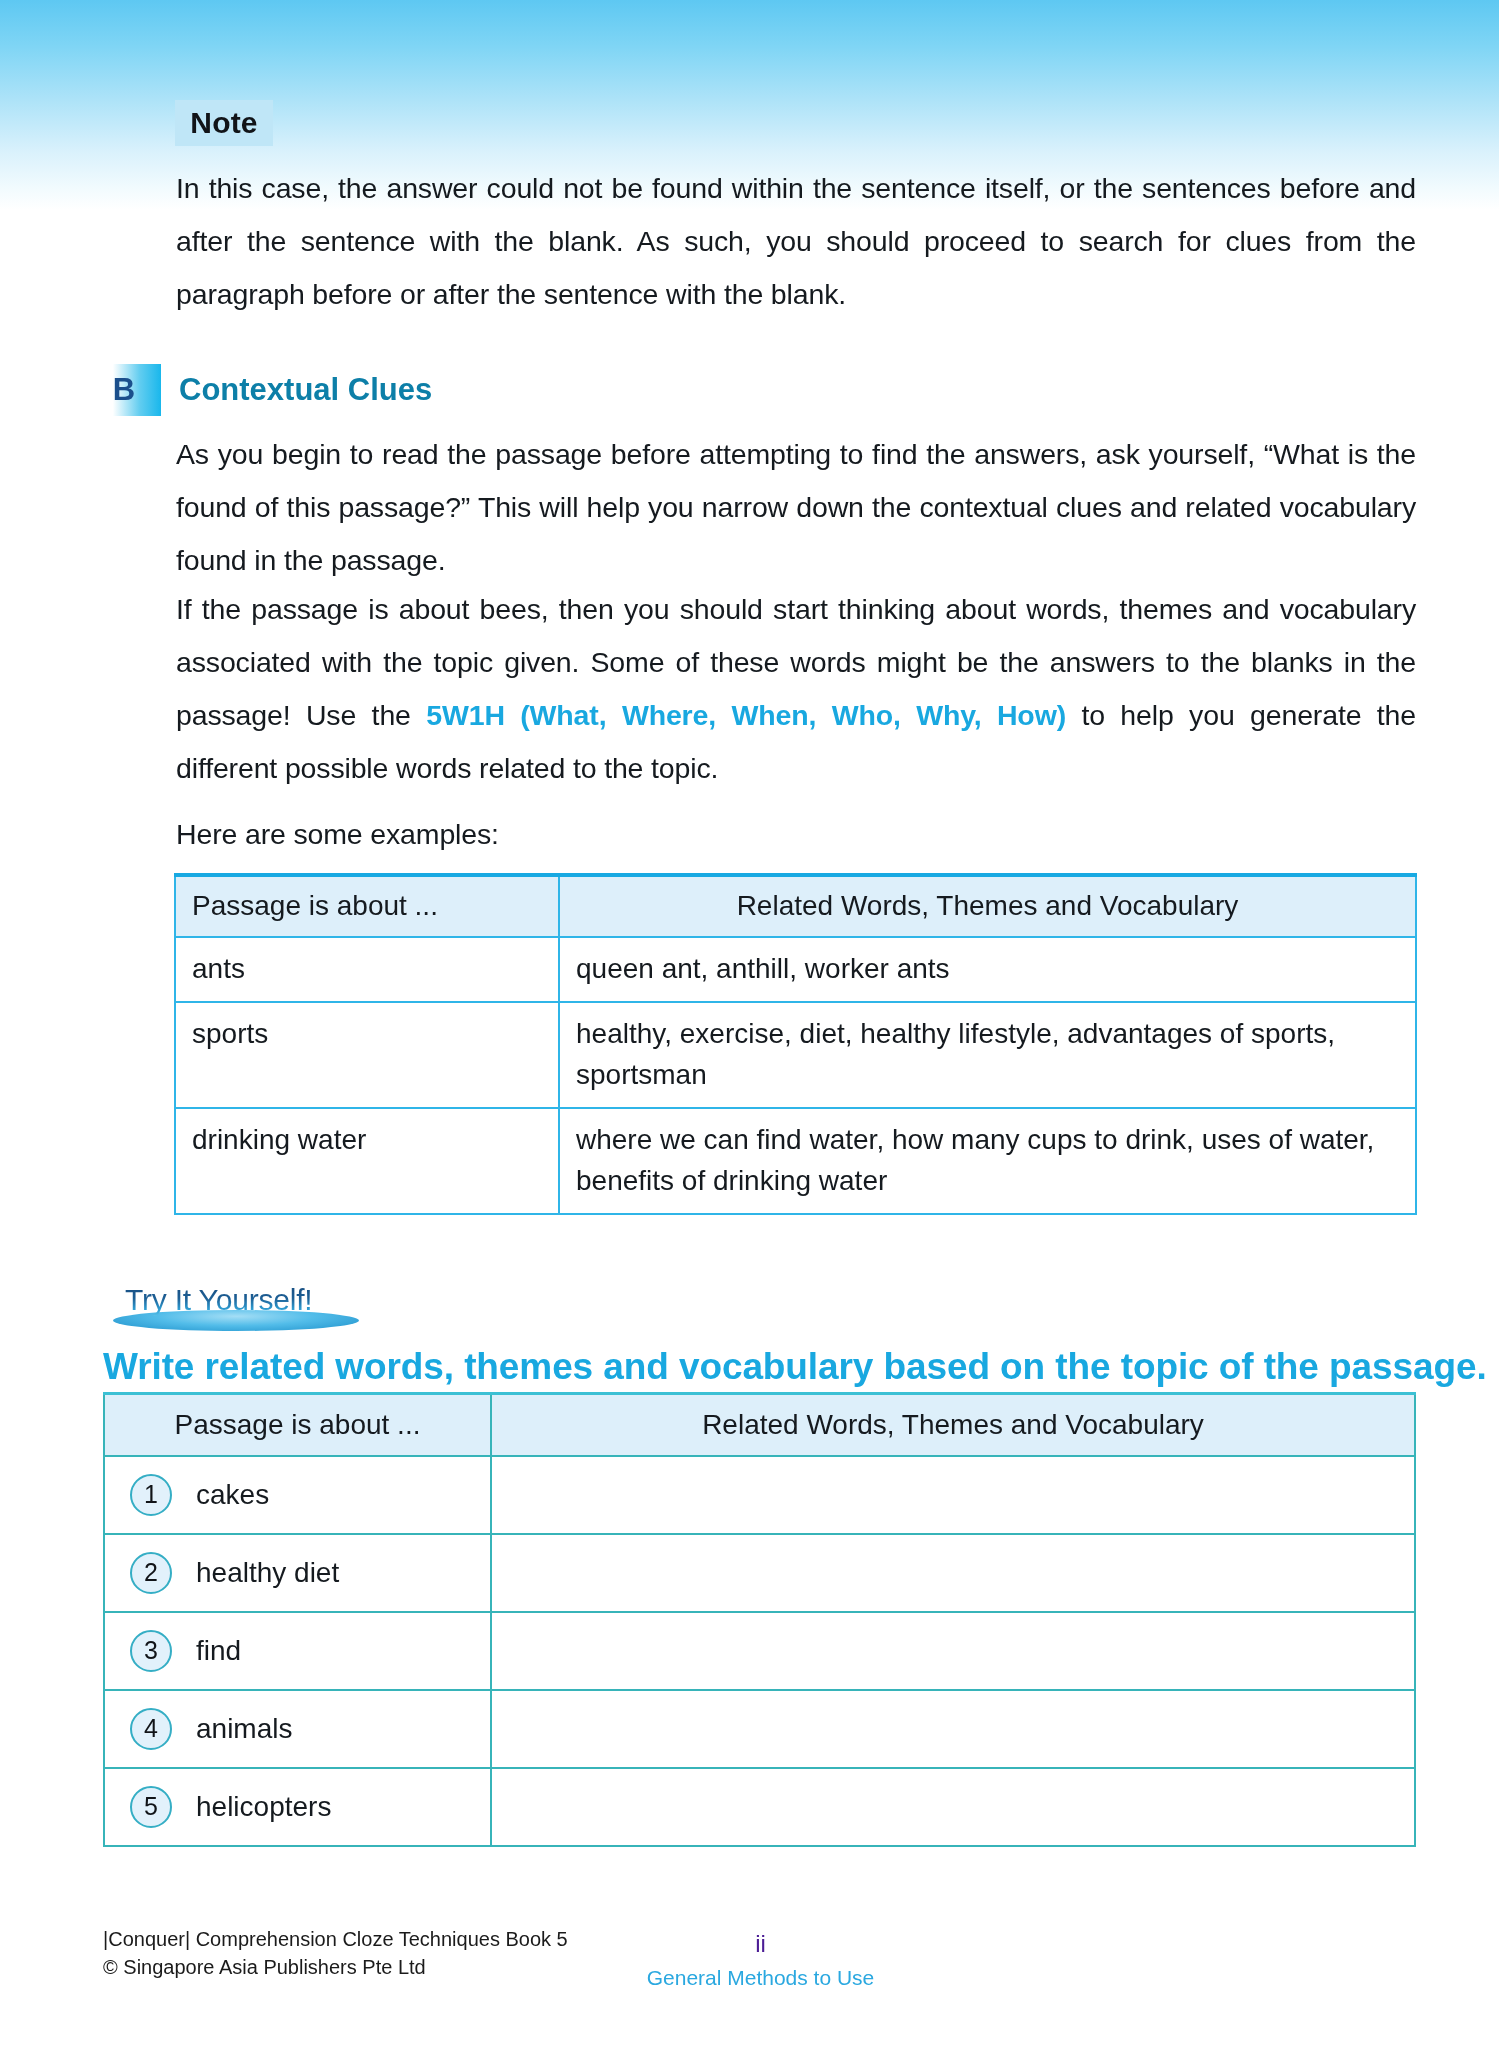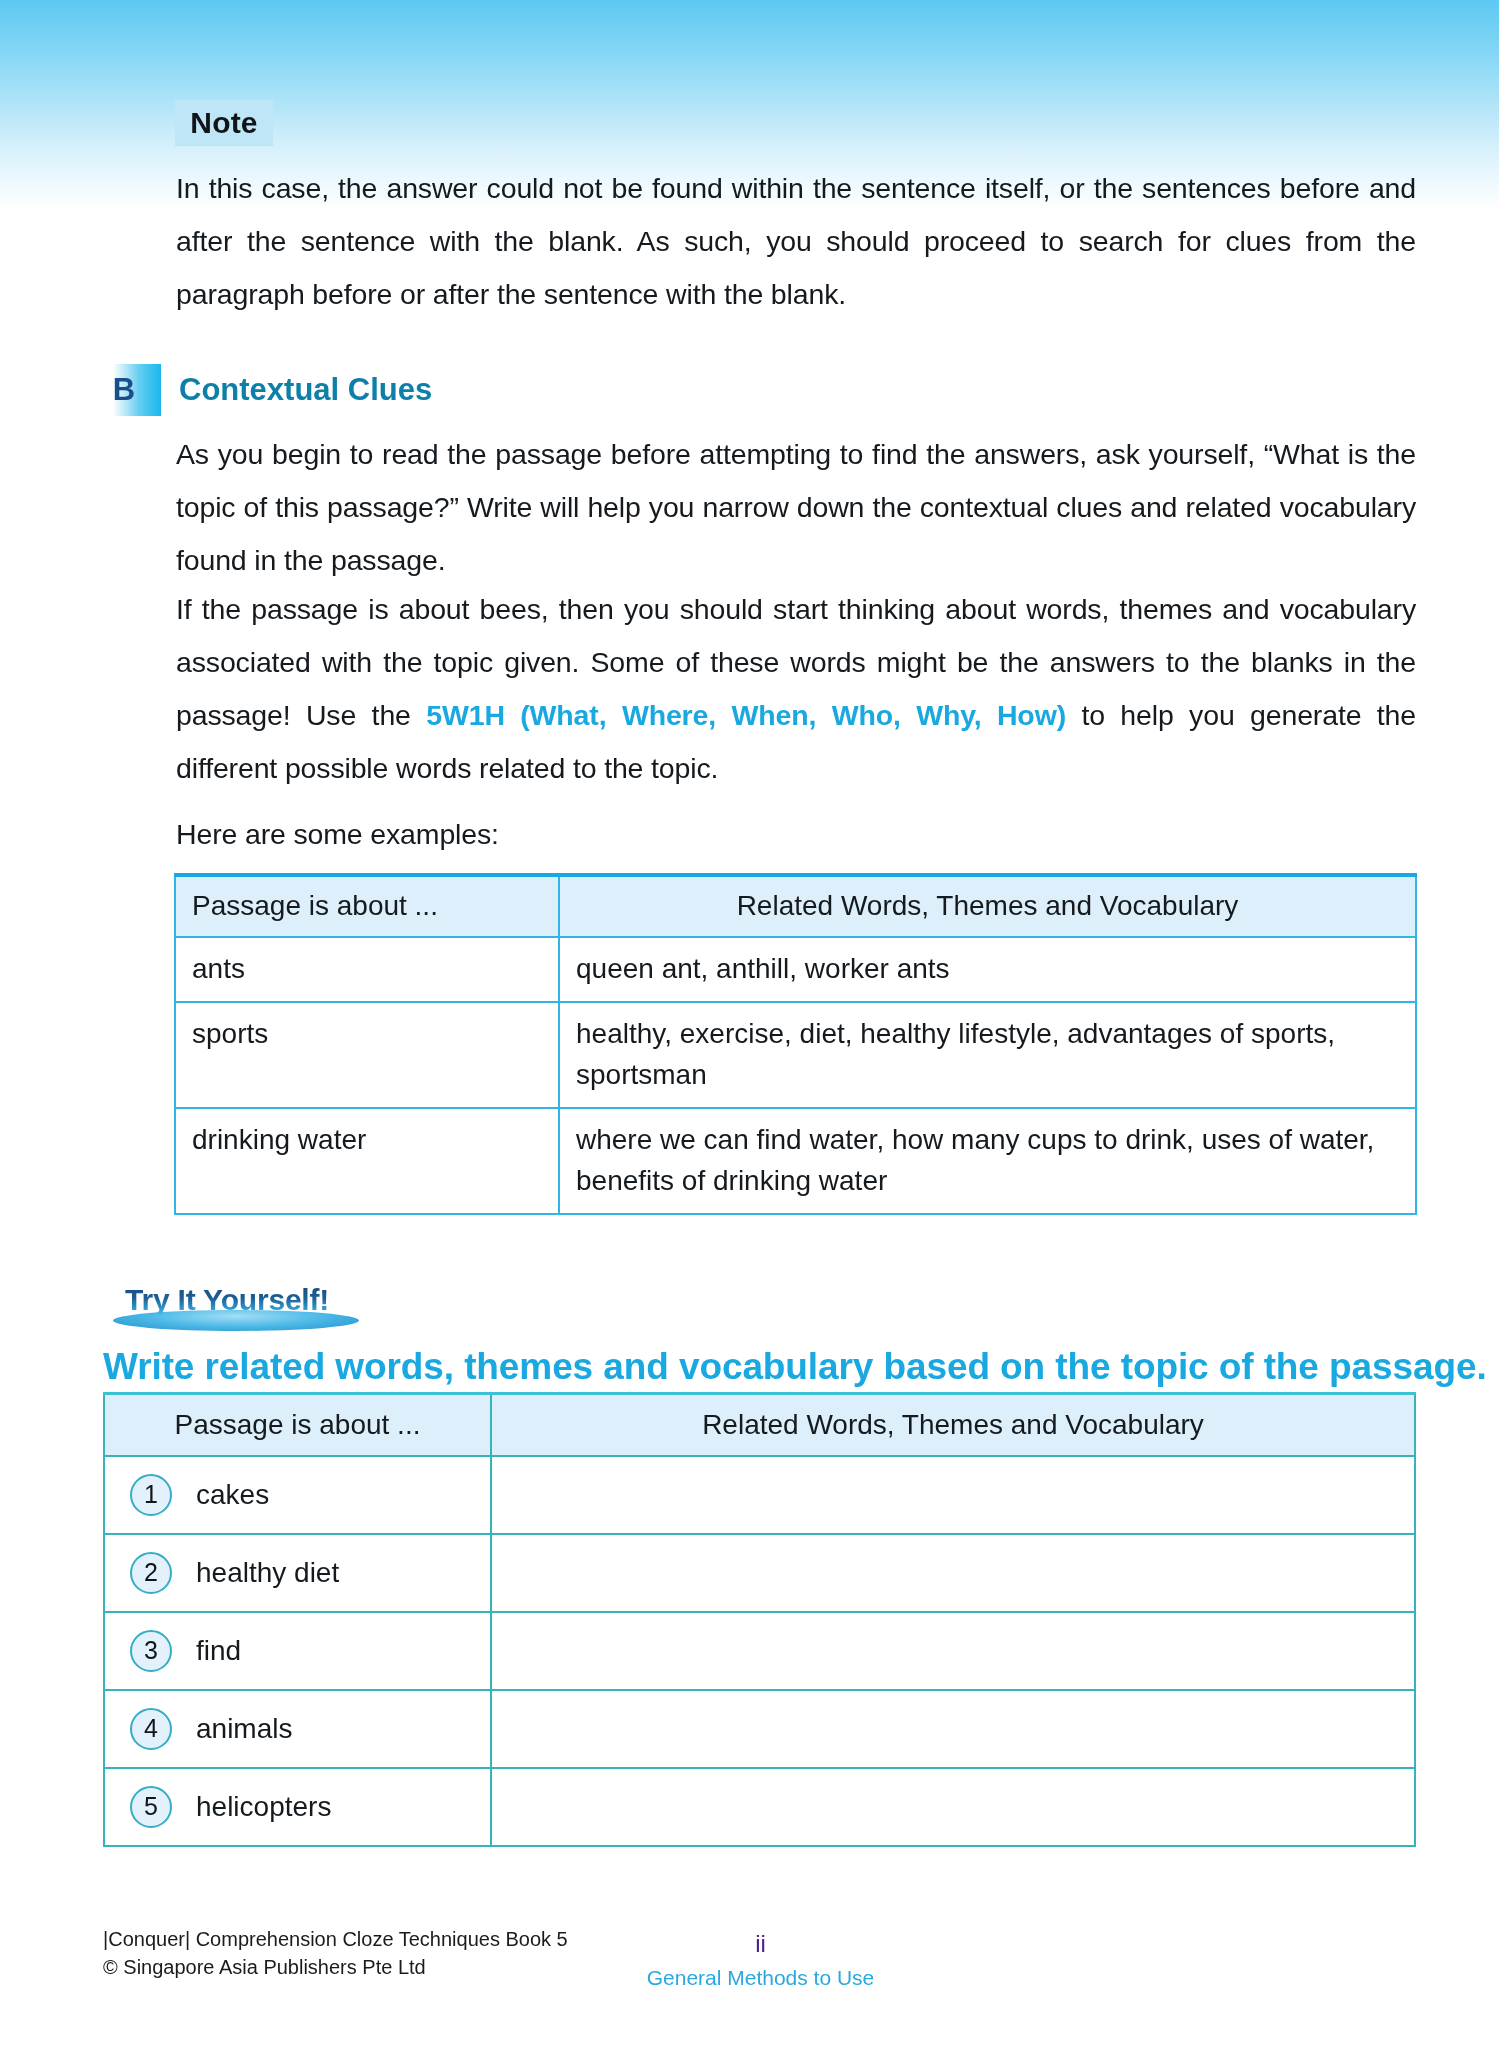--- a/index.html
+++ b/index.html
@@ -160,21 +160,21 @@
     height: 21px;
     border-radius: 50%;
     background: radial-gradient(ellipse at 50% 30%, #9fdcf5 0%, #49b9e8 45%, #2a9fd6 75%, #bfe4f6 100%);
     opacity: 0.95;
   }
   #try-text {
     position: absolute;
     left: 24px;
     top: 0;
     font-size: 30px;
-    font-weight: 700;
+    font-weight: 400;
     letter-spacing: -0.2px;
     background: linear-gradient(to bottom, #174a7c 0%, #1d5f95 45%, #2f9fd4 78%, #5fc6ec 100%);
     -webkit-background-clip: text;
     background-clip: text;
     color: transparent;
     white-space: nowrap;
   }
 
   #try-instruction {
     position: absolute;
@@ -274,21 +274,21 @@
 
   <div class="note-label">Note</div>
   <div class="para" id="note-para">In this case, the answer could not be found within the sentence itself, or the sentences before and after the sentence with the blank. As such, you should proceed to search for clues from the paragraph before or after the sentence with the blank.</div>
 
   <div id="section-b-heading">
     <div class="sec-letter-box"></div>
     <div class="sec-letter">B</div>
     <div class="sec-title">Contextual Clues</div>
   </div>
 
-  <div class="para" id="para-b1">As you begin to read the passage before attempting to find the answers, ask yourself, “What is the topic of this passage?” Write will help you narrow down the contextual clues and related vocabulary found in the passage.</div>
+  <div class="para" id="para-b1">As you begin to read the passage before attempting to find the answers, ask yourself, “What is the found of this passage?” This will help you narrow down the contextual clues and related vocabulary found in the passage.</div>
 
   <div class="para" id="para-b2"><span>If the passage is about bees, then you should start thinking about words, themes and vocabulary associated with the topic given. Some of these words might be the answers to the blanks in the passage! Use the </span><span class="cy">5W1H (What, Where, When, Who, Why, How)</span><span> to help you generate the different possible words related to the topic.</span></div>
 
   <div class="para" id="para-b3">Here are some examples:</div>
 
   <table class="tbl" id="table1">
     <thead>
       <tr>
         <th class="col-a h-left">Passage is about ...</th>
         <th class="col-b h-center">Related Words, Themes and Vocabulary</th>

